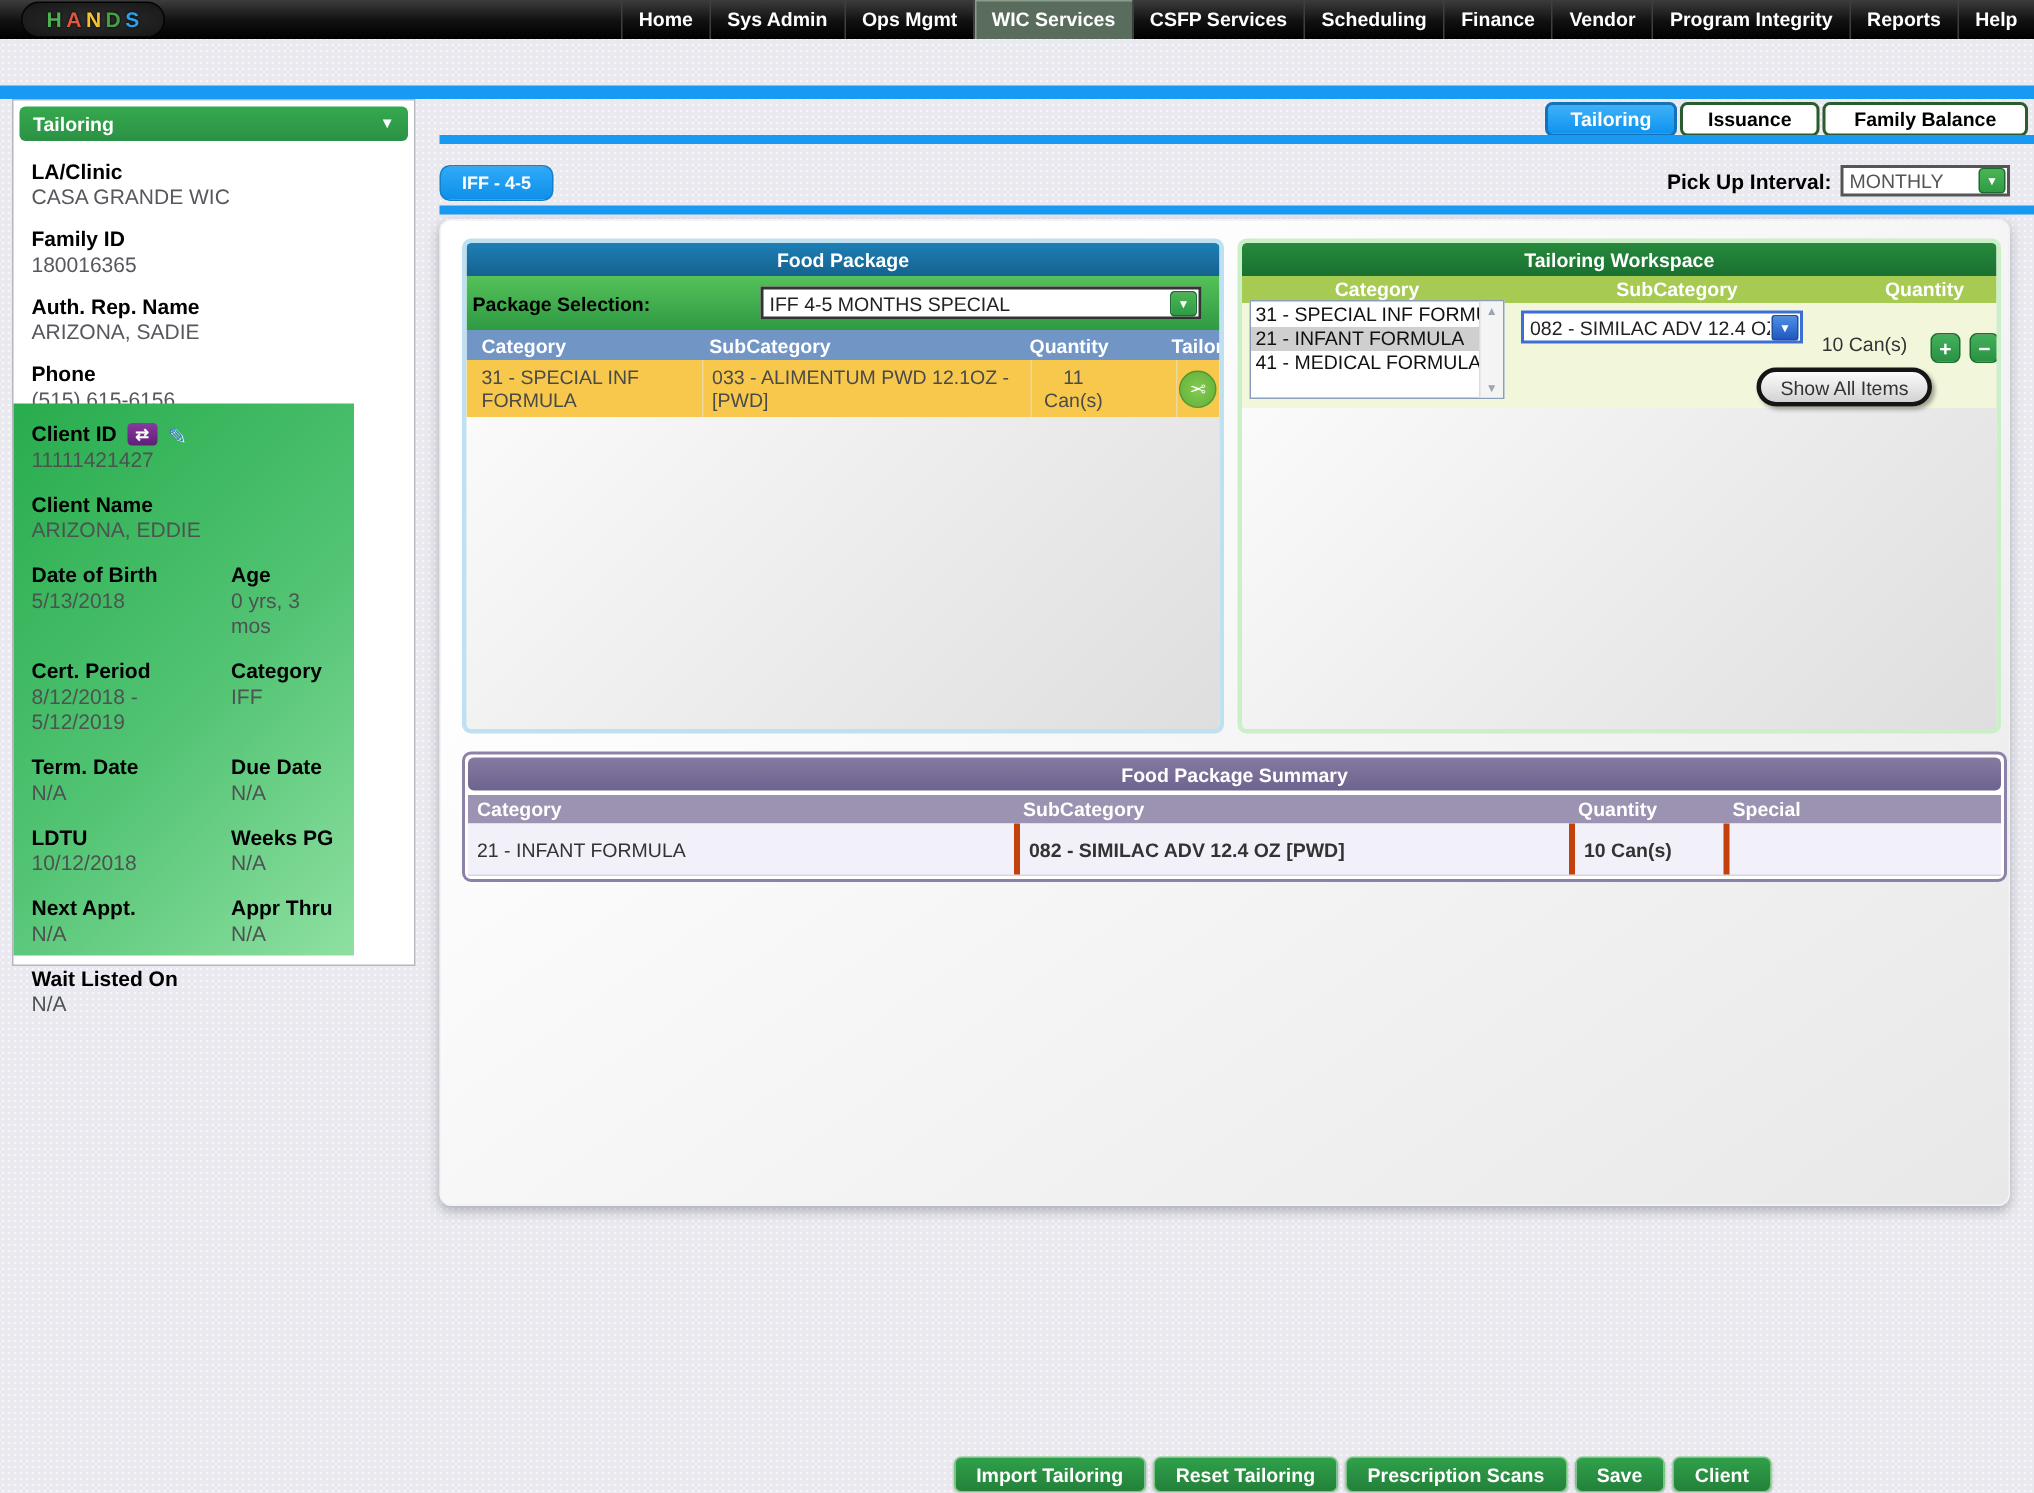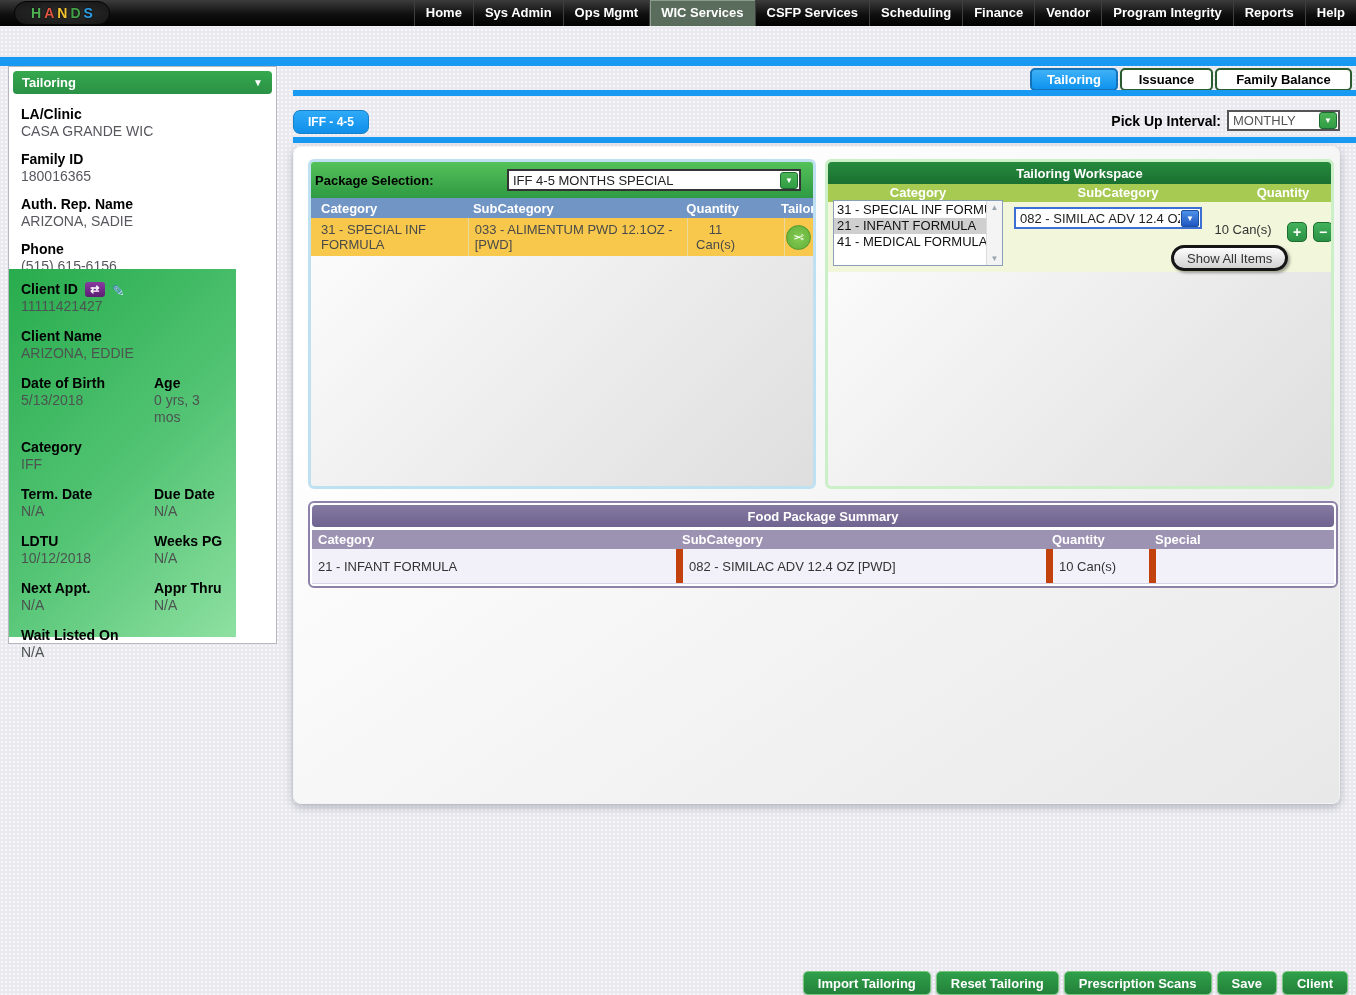--- a/index.html
+++ b/index.html
@@ -224,25 +224,25 @@
     height:22px; background:linear-gradient(#857aa0,#6f6390); border-radius:4px;
     color:#fff; font-weight:bold; font-size:13px;
     display:flex; align-items:center; justify-content:center; margin-bottom:3px;
   }
   .sum-colhead { height:19px; background:#9c92b2; display:flex; align-items:center; }
   .sum-colhead span { color:#fff; font-weight:bold; font-size:13px; }
   .sum-row { height:35px; background:#f2f0f9; display:flex; align-items:center; border-bottom:1px solid #d9d3e8; }
   .sum-row span { font-size:13px; color:#333; }
   .sc1 { width:364px; padding-left:6px; } .sc2 { width:370px; padding-left:6px; }
   .sc3 { width:103px; padding-left:6px; } .sc4 { flex:1; padding-left:6px; }
-  .sum-row .sc2, .sum-row .sc3, .sum-row .sc4 { border-left:7px solid #c2410c; height:100%; display:flex; align-items:center; }
+  .sum-row .sc2, .sum-row .sc3, .sum-row .sc4 { border-left:4px solid #c2410c; height:100%; display:flex; align-items:center;font-weight:bold; }
 
   
   .footer {
-    position:absolute; left:0; top:971px; width:1348px; height:24px;
+    position:absolute; left:0; top:971px; width:1181px; height:24px;
     display:flex; justify-content:flex-end; gap:5px;
   }
   .fbtn {
     height:24px; padding:0 14px; border:1px solid #77c77e; border-radius:5px;
     background:linear-gradient(#2fa04a,#23813a);
     color:#fff; font-weight:bold; font-size:13px;
     display:flex; align-items:center; justify-content:center; cursor:pointer;
     box-shadow:0 1px 2px rgba(0,0,0,0.3);
   }
 </style>
@@ -319,20 +319,24 @@
           <div class="lbl">Date of Birth</div>
           <div class="val">5/13/2018</div>
         </div>
         <div>
           <div class="lbl">Age</div>
           <div class="val">0 yrs, 3 mos</div>
         </div>
       </div>
       <div class="cb-grid">
         <div>
+          <div class="lbl">Cert. Period</div>
+          <div class="val">8/12/2018 - 5/12/2019</div>
+        </div>
+        <div>
           <div class="lbl">Category</div>
           <div class="val">IFF</div>
         </div>
       </div>
       <div class="cb-grid">
         <div>
           <div class="lbl">Term. Date</div>
           <div class="val">N/A</div>
         </div>
         <div>
@@ -383,20 +387,21 @@
       <span class="sel-text">MONTHLY</span>
       <span class="sel-btn-green">▼</span>
     </div>
   </div>
 
   <div class="blueline bl2"></div>
 
   <div class="mainpanel">
 
     <div class="fp-panel">
+      <div class="fp-header">Food Package</div>
       <div class="fp-selrow">
         <span class="ps-label">Package Selection:</span>
         <div class="sel ps-sel">
           <span class="sel-text">IFF 4-5 MONTHS SPECIAL</span>
           <span class="sel-btn-green">▼</span>
         </div>
       </div>
       <div class="fp-colhead">
         <span class="fp-c1">Category</span>
         <span class="fp-c2">SubCategory</span>

